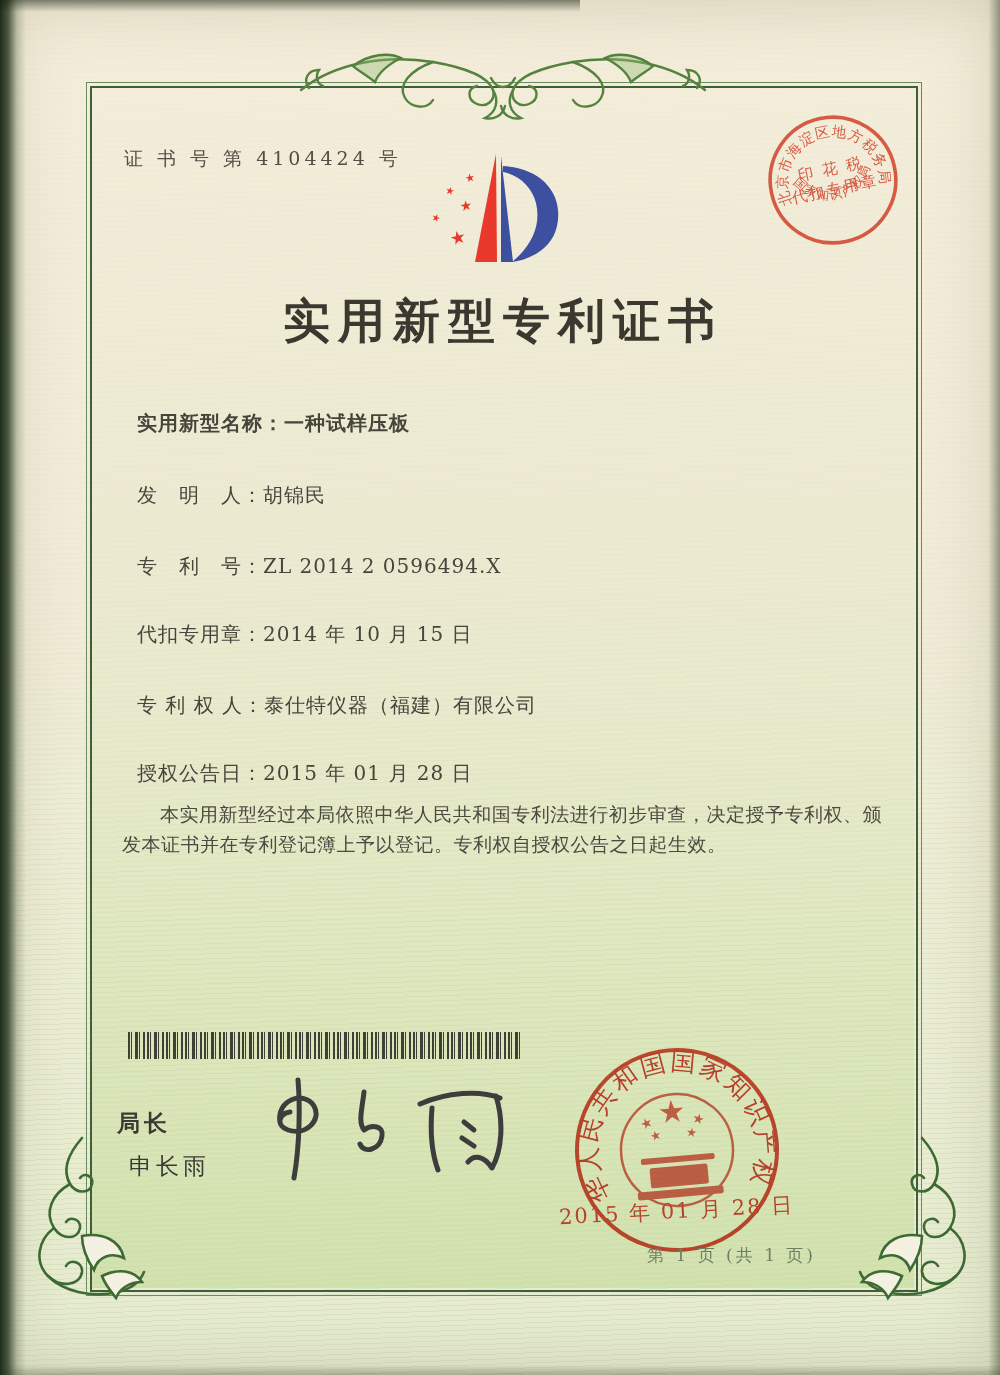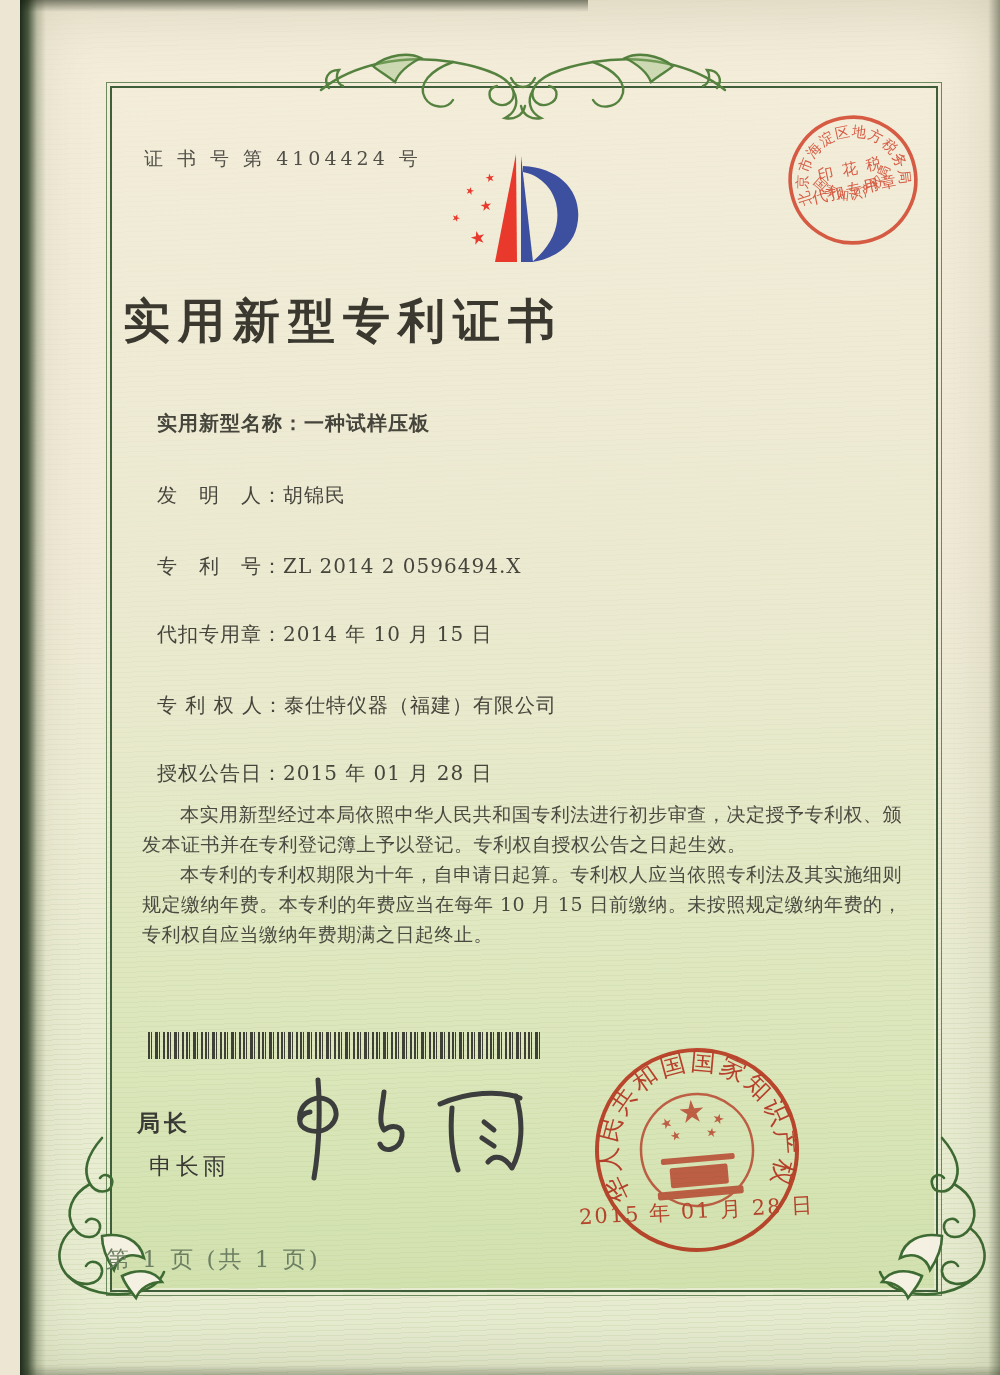--- a/index.html
+++ b/index.html
@@ -4,21 +4,20 @@
 <style>
   html,body{margin:0;padding:0;}
   body{
     width:1000px;height:1375px;position:relative;overflow:hidden;
     background:#ece6d2;
     font-family:"DejaVu Serif", serif;
   }
   .sheet{
     position:absolute;inset:0;
     background:linear-gradient(180deg,#f3edda 0%,#f1ebd8 40%,#ebedd3 70%,#e6ecd0 100%);
-    margin-left:20px;
   }
   .sheet-vignette{position:absolute;inset:0;box-shadow:inset 0 0 70px rgba(96,86,44,.22);pointer-events:none;}
   .waves{
     position:absolute;inset:0;
     background:repeating-linear-gradient(178deg, rgba(112,150,82,.10) 0 1px, rgba(0,0,0,0) 1px 5px);
     -webkit-mask-image:linear-gradient(180deg, rgba(0,0,0,.15) 0%, rgba(0,0,0,.25) 40%, #000 75%);
     mask-image:linear-gradient(180deg, rgba(0,0,0,.15) 0%, rgba(0,0,0,.25) 40%, #000 75%);
     pointer-events:none;
   }
   .edge-left{position:absolute;left:0;top:0;bottom:0;width:26px;
@@ -30,43 +29,43 @@
   .edge-bottom{position:absolute;left:0;right:0;bottom:0;height:10px;opacity:.5;
     background:linear-gradient(0deg,rgba(38,48,28,.55),rgba(0,0,0,0));}
 
   .frame{position:absolute;left:86px;top:82px;width:834px;height:1212px;border:1px solid #6c8a5e;}
   .frame::before{content:"";position:absolute;inset:3px;border:2px solid #3f5e3a;}
   .frame-fill{position:absolute;left:92px;top:88px;width:822px;height:1200px;
     background:linear-gradient(180deg, rgba(208,226,168,0) 0%, rgba(206,224,164,.18) 52%, rgba(198,220,152,.45) 85%, rgba(192,216,146,.55) 100%);}
 
   .cert-no{position:absolute;left:124px;top:146px;font-size:19px;letter-spacing:4px;color:#514f48;}
   .logo{position:absolute;left:402px;top:146px;width:175px;height:124px;}
-  .title{position:absolute;left:103px;top:290px;width:800px;
+  .title{position:absolute;left:103px;top:290px;width:800px;text-align:center;
     font-size:47px;font-weight:600;letter-spacing:8px;color:#3a382f;}
 
   .fields{position:absolute;left:137px;top:0;width:760px;}
   .field-row{position:absolute;left:0;font-size:20px;color:#46453c;letter-spacing:1px;white-space:nowrap;}
   .row-0{top:410px;font-weight:bold;} .row-1{top:482px;} .row-2{top:553px;}
   .row-3{top:621px;} .row-4{top:692px;} .row-5{top:760px;}
 
   .paras{position:absolute;left:122px;top:799px;width:760px;}
   .paras p{margin:0;font-size:19px;line-height:30px;color:#4b4a41;text-indent:2em;text-align:justify;letter-spacing:.5px;}
 
   .barcode{position:absolute;left:128px;top:1032px;width:392px;height:27px;opacity:.85;
     background:repeating-linear-gradient(90deg,#23231f 0 2px,rgba(0,0,0,0) 2px 3px,#23231f 3px 4px,rgba(0,0,0,0) 4px 7px,#23231f 7px 10px,rgba(0,0,0,0) 10px 11px,#23231f 11px 12px,rgba(0,0,0,0) 12px 15px,#23231f 15px 17px,rgba(0,0,0,0) 17px 19px);}
 
   .sig-title{position:absolute;left:117px;top:1108px;font-size:23px;letter-spacing:4px;color:#3a3a35;font-weight:bold;}
   .sig-name{position:absolute;left:129px;top:1151px;font-size:23px;letter-spacing:4px;color:#3a3a35;}
   .signature{position:absolute;left:252px;top:1070px;width:268px;height:118px;}
 
   .seal{position:absolute;left:553px;top:1026px;width:248px;height:248px;opacity:.93;mix-blend-mode:multiply;}
   .tax-stamp{position:absolute;left:763px;top:110px;width:140px;height:140px;opacity:.9;mix-blend-mode:multiply;}
 
-  .footer{position:absolute;left:86px;top:1244px;width:730px;text-align:left;
-    font-size:23px;letter-spacing:3px;color:#6d7f63;}
+  .footer{position:absolute;left:86px;top:1244px;width:730px;text-align:right;
+    font-size:17px;letter-spacing:3px;color:#6d7f63;}
 
   .flourish{position:absolute;pointer-events:none;}
   .flourish-bl{left:18px;top:1136px;width:130px;height:170px;}
   .flourish-br{left:856px;top:1136px;width:130px;height:170px;transform:scaleX(-1);}
   .ornament-top{position:absolute;left:293px;top:44px;width:420px;height:84px;pointer-events:none;}
 
   .seal-ring-text{font-size:25px;letter-spacing:3px;fill:#d5392b;font-family:"DejaVu Serif",serif;}
   .seal-date{font-size:21px;letter-spacing:2px;fill:#d63f2e;font-family:"DejaVu Serif",serif;}
   .stamp-arc{font-size:14px;letter-spacing:1px;fill:#e0513c;font-family:"DejaVu Serif",serif;}
   .stamp-arc-b{font-size:12.5px;letter-spacing:1px;fill:#e0513c;font-family:"DejaVu Serif",serif;}
@@ -166,21 +165,20 @@
     <div class="field-row row-4">
       <span>专 利 权 人：</span><span>泰仕特仪器（福建）有限公司</span>
     </div>
     <div class="field-row row-5">
       <span>授权公告日：</span><span>2015 年 01 月 28 日</span>
     </div>
   </div>
 
   <div class="paras">
     <p>本实用新型经过本局依照中华人民共和国专利法进行初步审查，决定授予专利权、颁发本证书并在专利登记簿上予以登记。专利权自授权公告之日起生效。</p>
-    <p>本专利的专利权期限为十年，自申请日起算。专利权人应当依照专利法及其实施细则规定缴纳年费。本专利的年费应当在每年 10 月 15 日前缴纳。未按照规定缴纳年费的，专利权自应当缴纳年费期满之日起终止。</p>
   </div>
 
   <div class="barcode"></div>
 
   <div class="sig-title">局长</div>
   <div class="sig-name">申长雨</div>
   <svg class="signature" viewBox="0 0 268 118">
     <g stroke="#2c2c30" stroke-width="5" fill="none" stroke-linecap="round" stroke-linejoin="round" opacity=".9">
       <path d="M28,52 C24,30 52,20 62,36 C70,50 54,66 36,60 C24,56 26,44 38,42"></path>
       <path d="M46,10 C48,34 48,74 42,108"></path>

